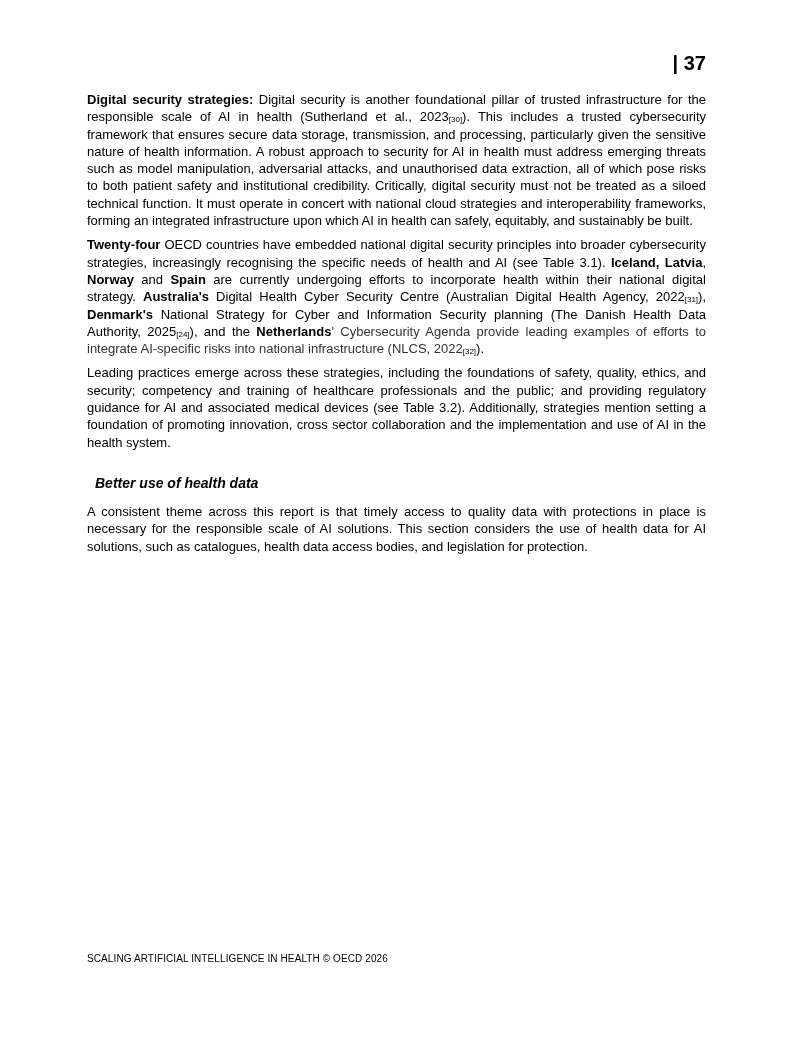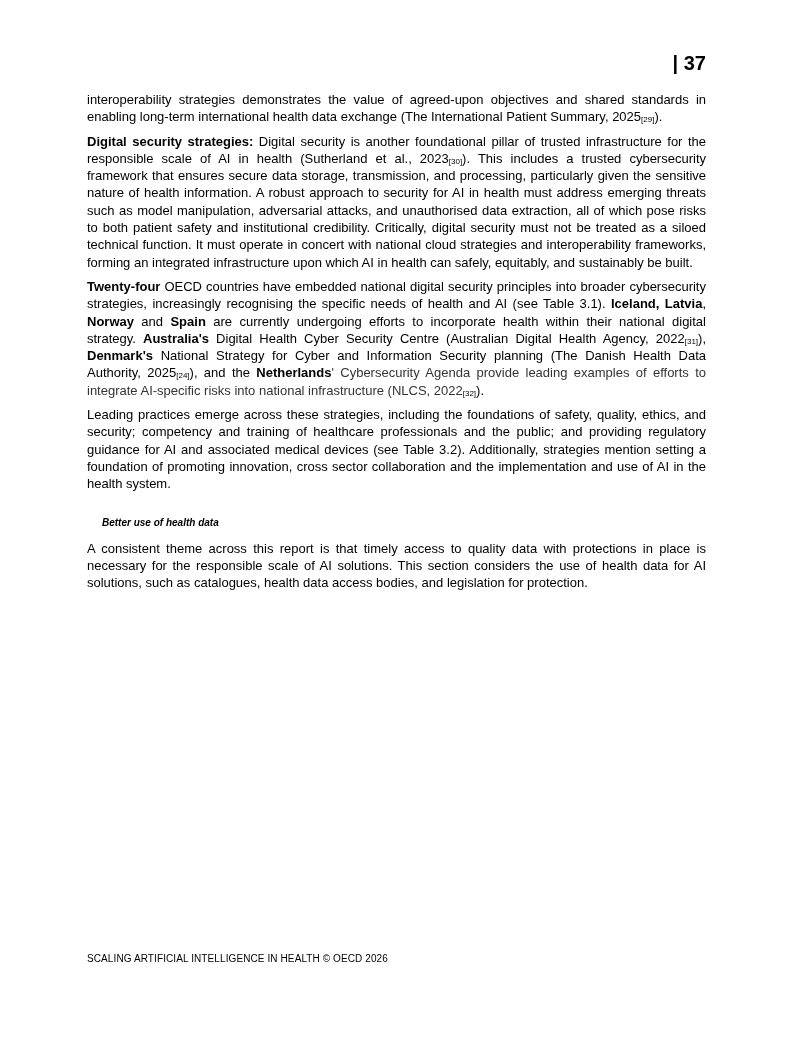--- a/index.html
+++ b/index.html
@@ -4,30 +4,29 @@
 <style>
   html, body { margin: 0; padding: 0; background: #ffffff; }
   body { width: 793px; height: 1057px; position: relative; overflow: hidden;
          font-family: "Liberation Sans", sans-serif; color: #000; }
   .page-num { position: absolute; top: 52px; right: 87px; font-size: 20px; font-weight: bold; }
   .content { position: absolute; left: 87px; top: 91px; width: 619px; }
   p { margin: 0 0 7px 0; font-size: 13px; line-height: 17.3px; text-align: justify; }
   b { font-weight: bold; }
   sub.ref { font-size: 8px; vertical-align: -1px; line-height: 0; }
   .dim { color: #333; }
-  h2 { font-size: 10px; font-weight: bold; font-style: italic; margin: 24px 0 12px 15px; }
+  h2 { font-size: 14px; font-weight: bold; font-style: italic; margin: 24px 0 12px 8px; }
   .footer { position: absolute; left: 87px; top: 953px; font-size: 10px; letter-spacing: 0.1px; }
 </style>
 </head>
 <body>
 
 <div class="page-num">| 37</div>
 
 <div class="content">
-  <p><span>interoperability strategies demonstrates the value of agreed-upon objectives and shared standards in enabling long-term international health data exchange (The International Patient Summary, 2025</span><sub class="ref">[29]</sub><span>).</span></p>
 
   <p><b>Digital security strategies:</b><span> Digital security is another foundational pillar of trusted infrastructure for the responsible scale of AI in health (Sutherland et al., 2023</span><sub class="ref">[30]</sub><span>). This includes a trusted cybersecurity framework that ensures secure data storage, transmission, and processing, particularly given the sensitive nature of health information. A robust approach to security for AI in health must address emerging threats such as model manipulation, adversarial attacks, and unauthorised data extraction, all of which pose risks to both patient safety and institutional credibility. Critically, digital security must not be treated as a siloed technical function. It must operate in concert with national cloud strategies and interoperability frameworks, forming an integrated infrastructure upon which AI in health can safely, equitably, and sustainably be built.</span></p>
 
   <p><b>Twenty-four</b><span> OECD countries have embedded national digital security principles into broader cybersecurity strategies, increasingly recognising the specific needs of health and AI (see Table 3.1). </span><b>Iceland, Latvia</b><span>, </span><b>Norway</b><span> and </span><b>Spain</b><span> are currently undergoing efforts to incorporate health within their national digital strategy. </span><b>Australia's</b><span> Digital Health Cyber Security Centre (Australian Digital Health Agency, 2022</span><sub class="ref">[31]</sub><span>), </span><b>Denmark's</b><span> National Strategy for Cyber and Information Security planning (The Danish Health Data Authority, 2025</span><sub class="ref">[24]</sub><span>), and the </span><b>Netherlands</b><span class="dim">' Cybersecurity Agenda provide leading examples of efforts to integrate AI-specific risks into national infrastructure (NLCS, 2022</span><sub class="ref">[32]</sub><span>).</span></p>
 
   <p>Leading practices emerge across these strategies, including the foundations of safety, quality, ethics, and security; competency and training of healthcare professionals and the public; and providing regulatory guidance for AI and associated medical devices (see Table 3.2). Additionally, strategies mention setting a foundation of promoting innovation, cross sector collaboration and the implementation and use of AI in the health system.</p>
 
   <h2>Better use of health data</h2>
 
   <p>A consistent theme across this report is that timely access to quality data with protections in place is necessary for the responsible scale of AI solutions. This section considers the use of health data for AI solutions, such as catalogues, health data access bodies, and legislation for protection.</p>

